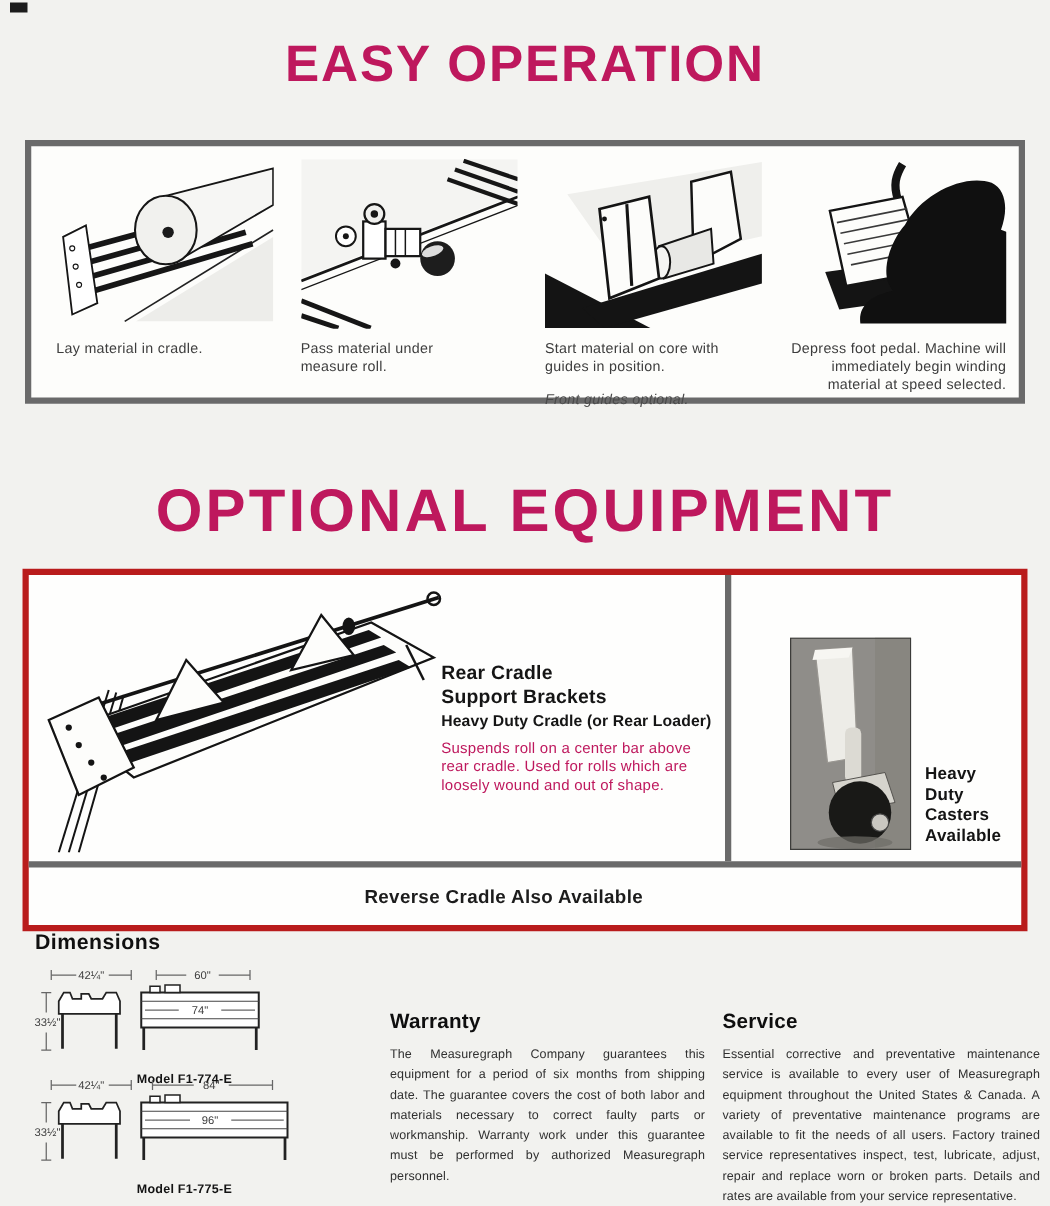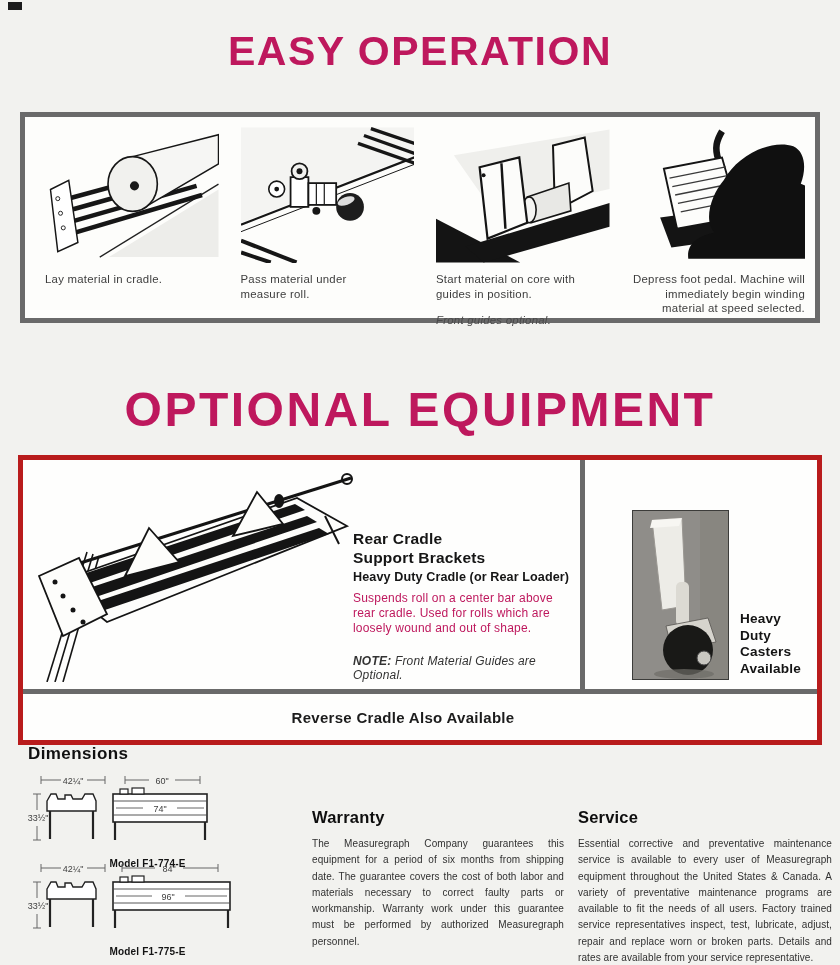--- a/index.html
+++ b/index.html
@@ -223,21 +223,20 @@
             <circle cx="44" cy="146" r="2.5" fill="#141414"></circle>
             <circle cx="54" cy="158" r="2.5" fill="#141414"></circle>
             <line x1="296" y1="52" x2="310" y2="80" stroke="#141414" stroke-width="2"></line>
           </svg>
         </div>
         <div class="rear-text">
           <div class="rc-title">Rear Cradle</div>
           <div class="rc-title">Support Brackets</div>
           <div class="rc-sub">Heavy Duty Cradle (or Rear Loader)</div>
           <div class="rc-body">Suspends roll on a center bar above rear cradle. Used for rolls which are loosely wound and out of shape.</div>
-          <div class="rc-note"><span class="nb">NOTE:</span><span> Front Material Guides are Optional.</span></div>
         </div>
       </div>
 
       <div class="opt-vdiv"></div>
 
       <div class="opt-right">
         <div class="caster-photo">
           <svg viewBox="0 0 97 170" preserveAspectRatio="none">
             <rect width="97" height="170" fill="#8f8d89"></rect>
             <rect x="68" width="29" height="170" fill="#848179" opacity="0.55"></rect>

